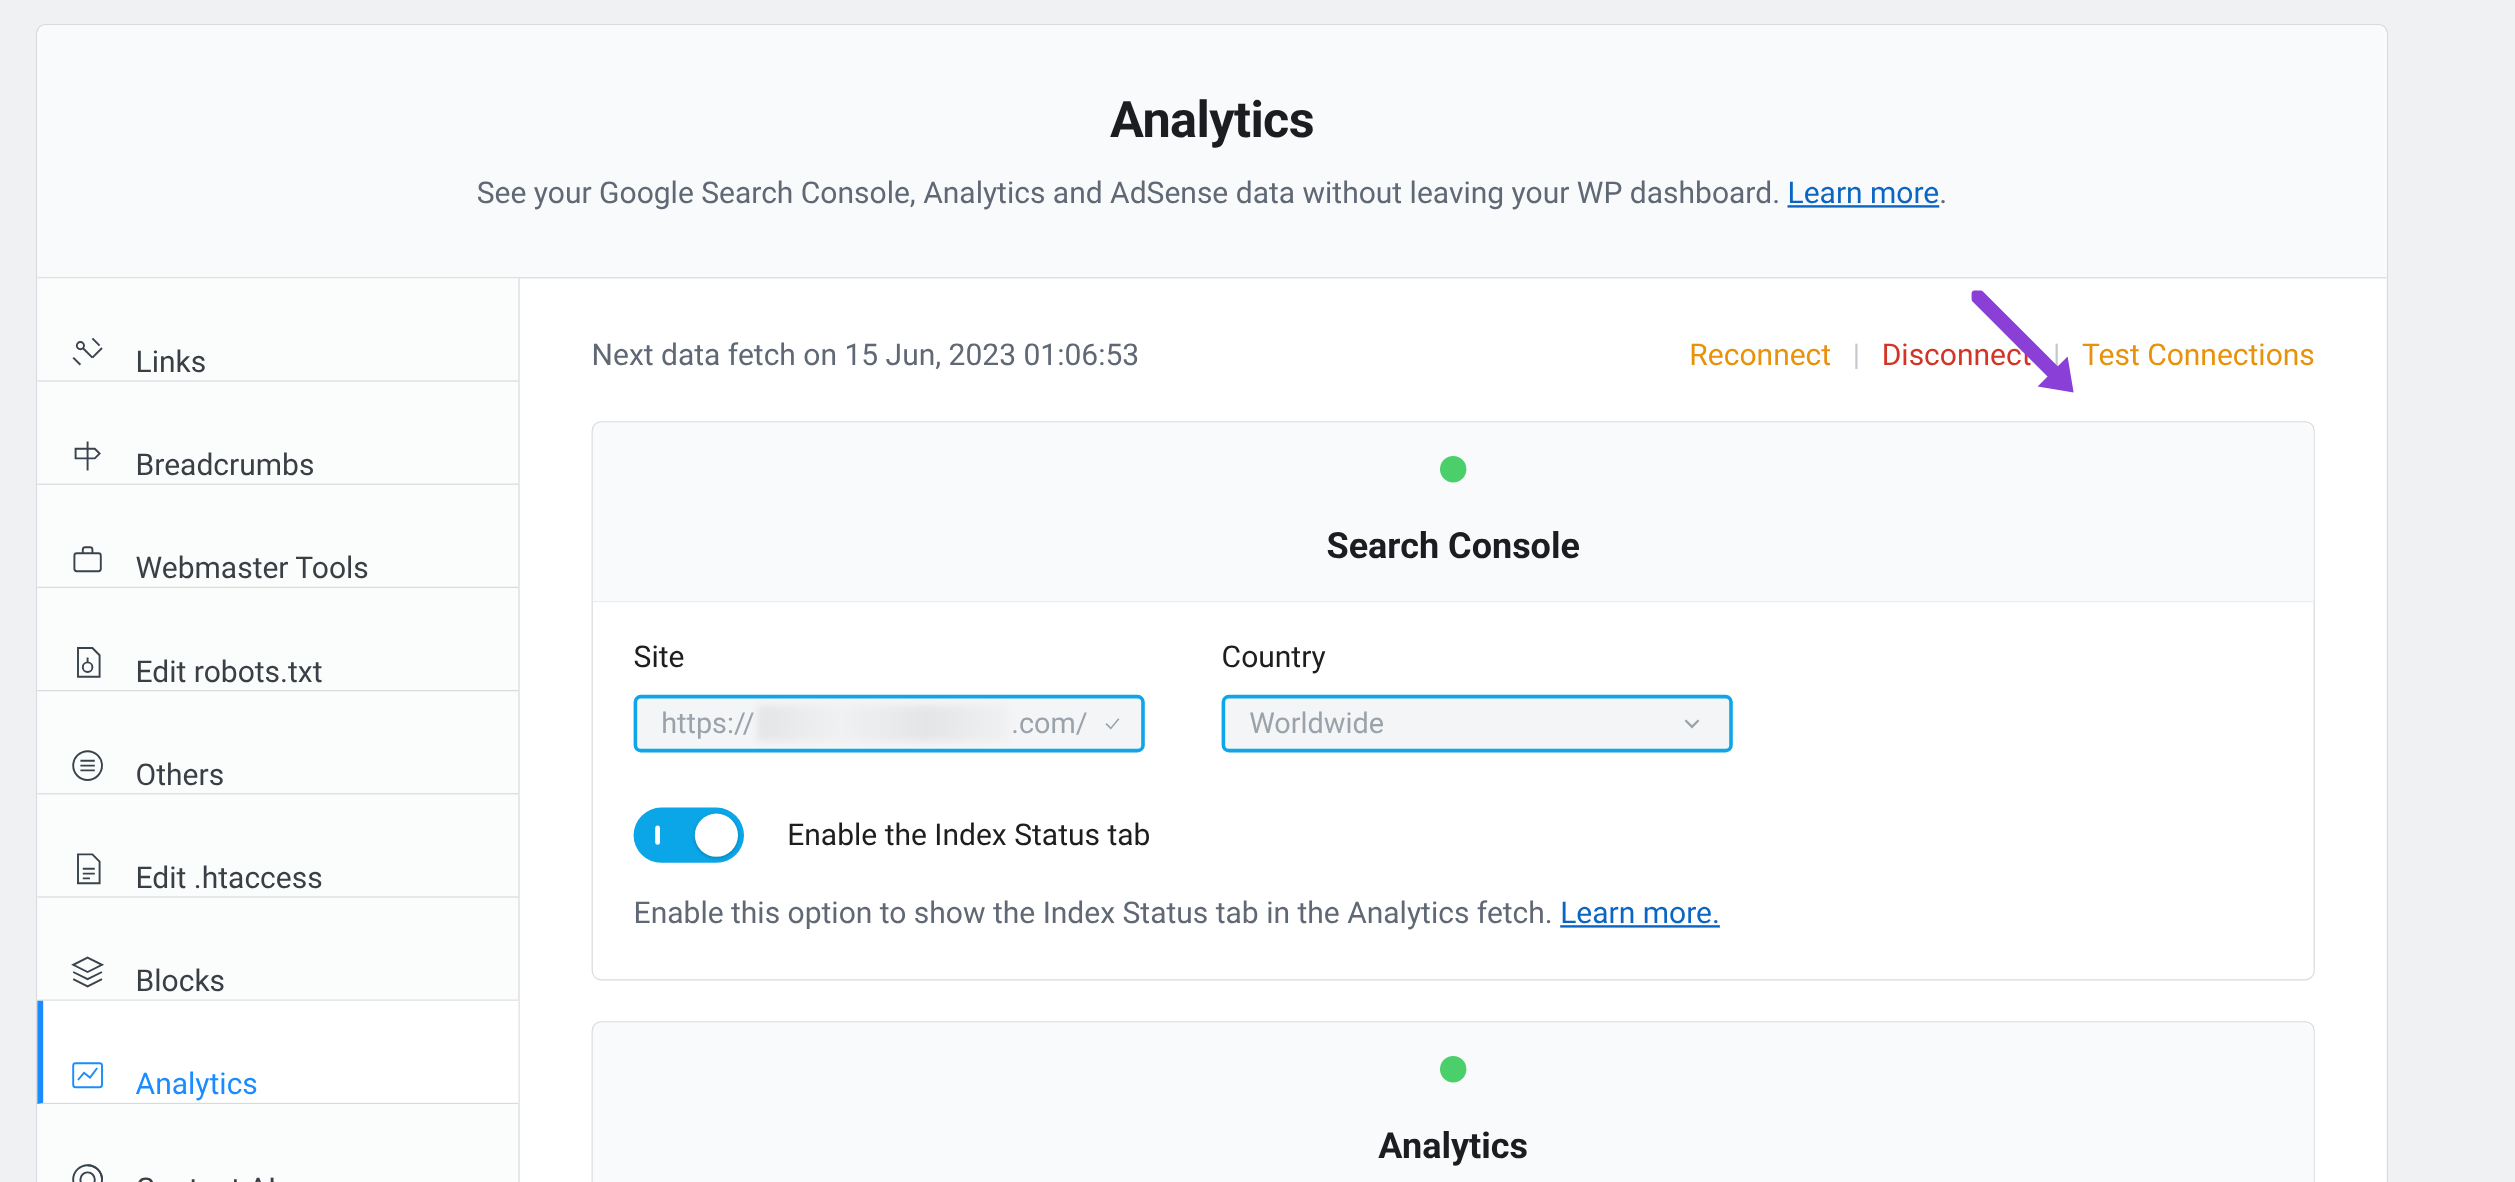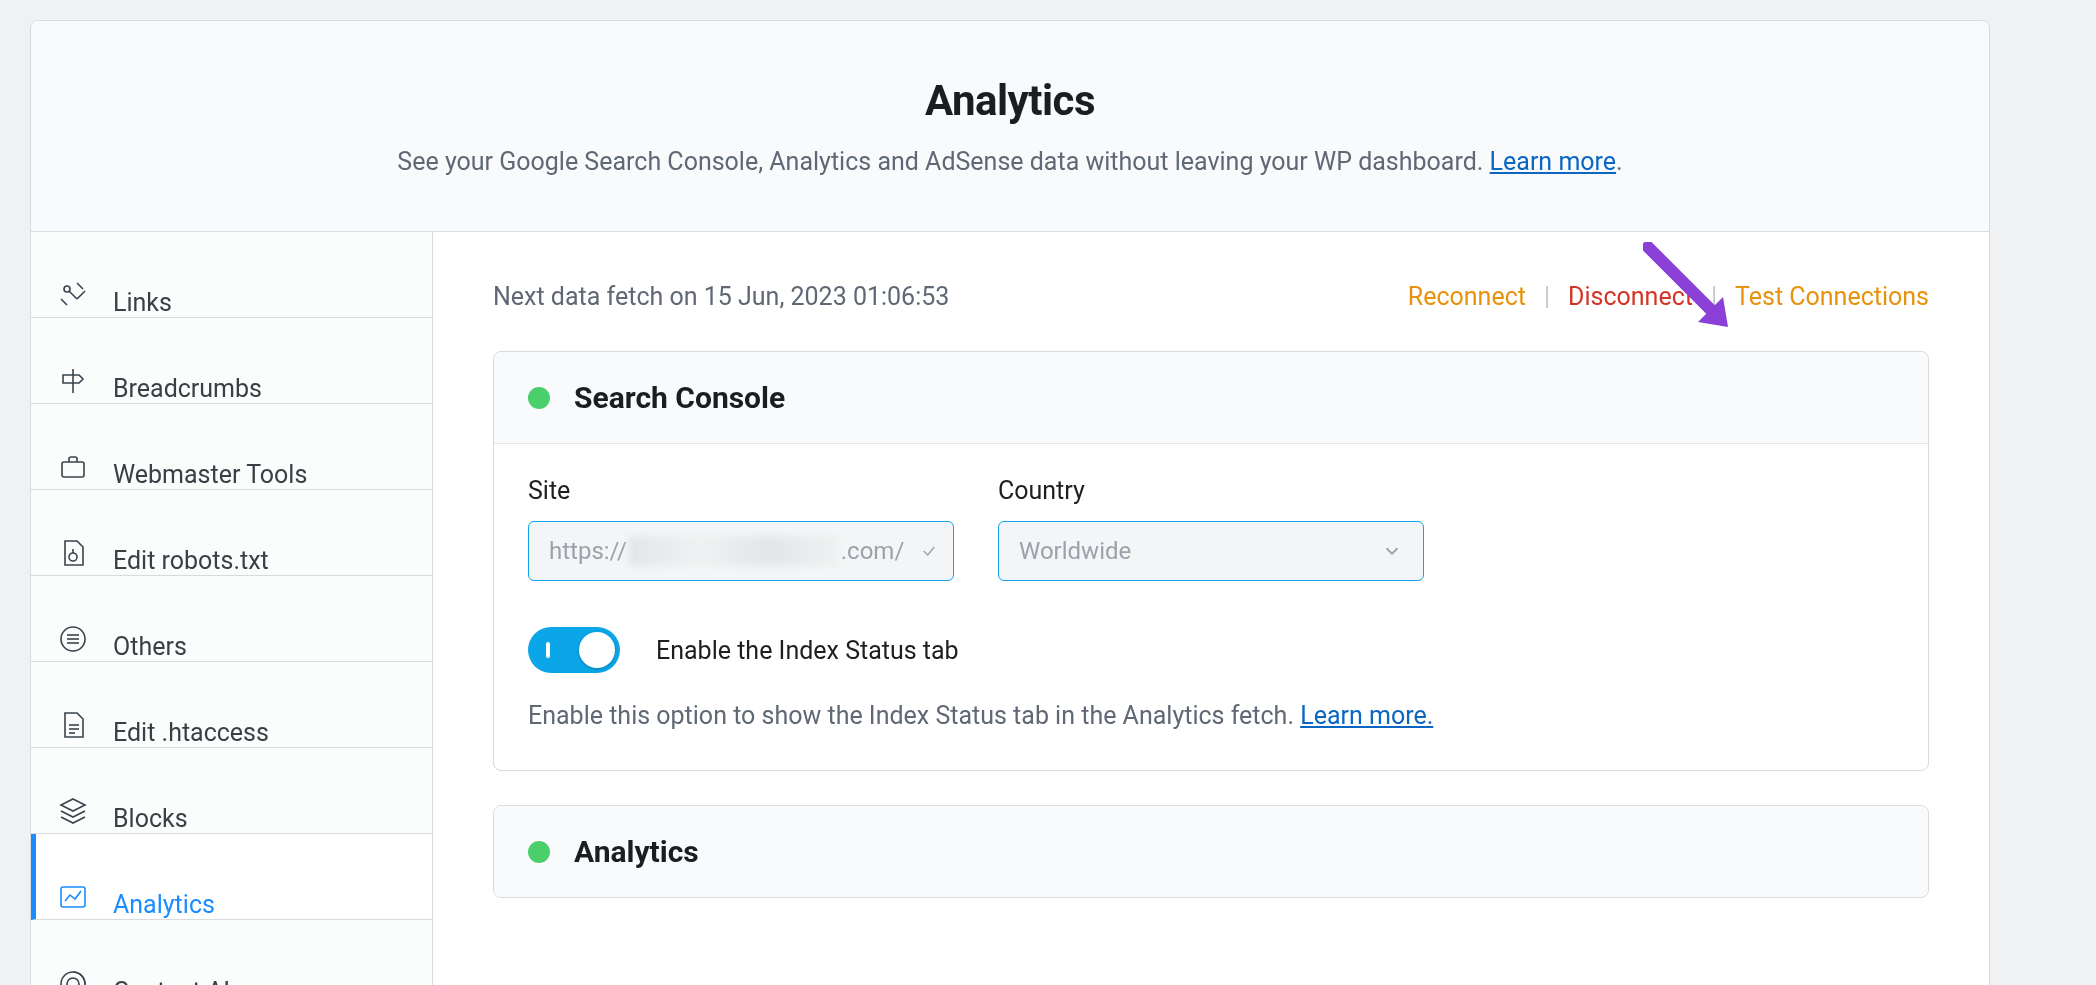--- a/index.html
+++ b/index.html
@@ -104,54 +104,55 @@
   .link-red { color: #d33426; }
   .card {
     border: 1px solid #d8dadd;
     border-radius: 8px;
     margin-bottom: 34px;
     background: #fff;
   }
   .card-header {
     display: flex;
     align-items: center;
-    gap: 24px;
+    gap: 36px;
     padding: 28px 34px;
     border-bottom: 1px solid #e3e5e8;
     background: #f9fafb;
     border-radius: 8px 8px 0 0;
+    flex-direction: column;
   }
   .status-dot {
     width: 22px;
     height: 22px;
     border-radius: 50%;
     background: #4bcf6b;
   }
   .card-title {
     font-size: 30px;
     font-weight: 700;
     color: #1b1d20;
   }
   .card-body {
     padding: 32px 34px 40px 34px;
   }
   .field-row {
     display: flex;
-    gap: 44px;
+    gap: 64px;
     margin-bottom: 46px;
   }
   .field { display: flex; flex-direction: column; }
   .field-label {
     font-size: 25px;
     color: #1e1e1e;
     margin-bottom: 16px;
   }
   .input-box, .select-box {
-    height: 60px;
-    border: 1px solid #0ea5e9;
+    height: 48px;
+    border: 3px solid #0ea5e9;
     border-radius: 6px;
     background: #f4f5f6;
     font-size: 24px;
     color: #9aa2ab;
     display: flex;
     align-items: center;
     padding: 15px 20px;
     position: relative;
   }
   .site-box { width: 426px; }

